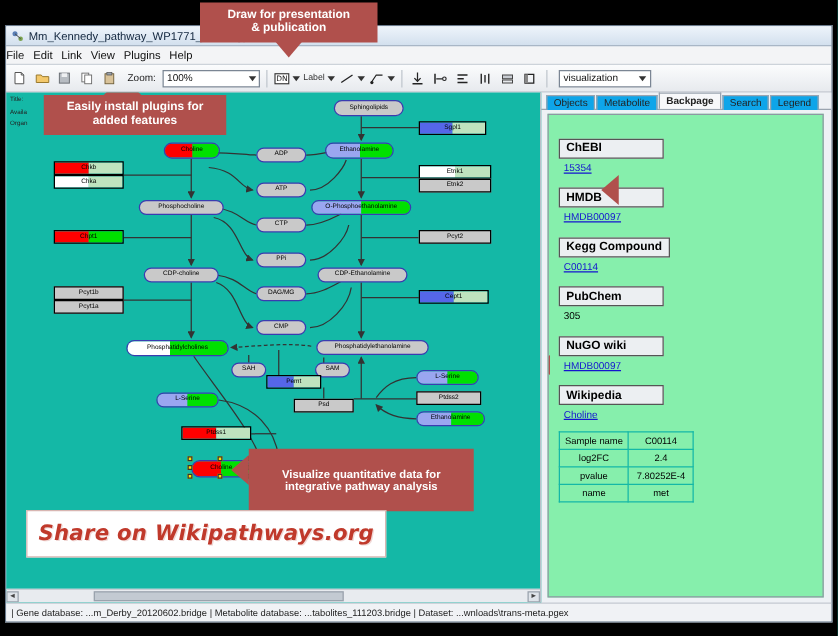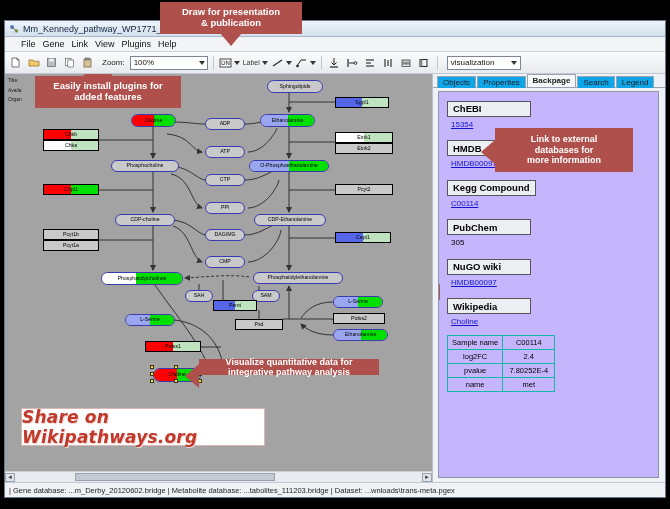--- a/index.html
+++ b/index.html
@@ -12,21 +12,21 @@
 
   
   .titlebar { height:16px; background:linear-gradient(#eef4fb,#d3e0ee);
               border-bottom:1px solid #a8b6c6; display:flex; align-items:center;
               padding:0 4px; font-size:9px; color:#10243c; position:relative; }
   .titlebar .tb-ico { width:10px; height:10px; margin-right:4px; flex:none; }
   .tb-title { white-space:nowrap; overflow:hidden; }
 
   
   .menubar { height:15px; background:#f3f4f6; border-bottom:1px solid #cdd3da;
-             display:flex; align-items:center; padding:0 16px; gap:7px;
+             display:flex; align-items:center; padding:0 0; gap:7px;
              font-size:9px; color:#111; }
   .menubar span { cursor:default; }
 
   
   .toolbar { height:22px; background:linear-gradient(#fbfcfd,#e7eaee);
              border-bottom:1px solid #c3c9d1; display:flex; align-items:center;
              padding:0 3px; gap:3px; position:relative; }
   .tbtn { width:15px; height:15px; display:flex; align-items:center; justify-content:center; }
   .sep { width:1px; height:14px; background:#c0c6cd; margin:0 2px; }
   .zoomlabel { font-size:8px; color:#222; margin-left:4px; margin-right:2px; }
@@ -40,34 +40,34 @@
   .caret { border-left:3px solid transparent; border-right:3px solid transparent;
            border-top:4px solid #333; }
   .vizbox { width:74px; height:14px; background:#fff; border:1px solid #7b8694;
             display:flex; align-items:center; font-size:8px; padding-left:3px;
             color:#111; position:relative; margin-left:4px; }
   .vizbox .arrow { position:absolute; right:3px; top:4px; border-left:3px solid transparent;
             border-right:3px solid transparent; border-top:4px solid #333; }
 
   
   .split { flex:1; display:flex; min-height:0; }
-  .canvaswrap { width:428px; background:#a3a3a3; border-right:1px solid #b9c0c8;
+  .canvaswrap { width:428px; background:#14b8a6; border-right:1px solid #b9c0c8;
                 position:relative; overflow:hidden; }
   .sidepanel { flex:1; background:#eef1f5; display:flex; flex-direction:column; min-width:0; }
 
   
   .tabs { height:14px; display:flex; align-items:flex-end; padding-left:4px;
           border-bottom:1px solid #9aa4b0; background:#eef1f5; }
   .tab { font-size:8px; padding:1px 5px 1px 5px; border:1px solid #9aa4b0;
          border-bottom:none; background:#0ea5e9; color:#222; margin-right:1px;
          position:relative; top:1px; }
   .tab.active { background:#f7f8fa; font-weight:bold; padding-bottom:2px; top:0; }
 
-  .panelbody { flex:1; background:#c4b5fd; margin:3px 6px 4px 5px; border:1px solid #8d97a3;
-               position:relative; overflow:hidden; padding:6px 8px; }
+  .panelbody { flex:1; background:#86efac; margin:3px 6px 4px 5px; border:1px solid #8d97a3;
+               position:relative; overflow:hidden; padding:16px 8px; }
   .dbhead { display:inline-block; min-width:84px; border:1px solid #555;
             background:#eceff2; font-size:9.5px; font-weight:bold; color:#000;
             padding:1.5px 5px; margin-bottom:3px; }
   .dblink { font-size:8px; color:#1414cf; text-decoration:underline; margin:0 0 9px 4px;
             display:block; }
   .dbplain { font-size:8px; color:#000; margin:0 0 9px 4px; display:block; }
   .exph { font-size:10px; font-weight:bold; color:#000; margin:2px 0 8px 0; }
   .geneid { font-size:7.5px; color:#000; margin-bottom:2px; }
   table.exp { border-collapse:collapse; }
   table.exp td { border:1px solid #14b8a6; font-size:7.5px; text-align:center;
@@ -126,21 +126,21 @@
     <svg class="tb-ico" viewBox="0 0 10 10">
       <circle cx="3" cy="3" r="2" fill="#5a7fb5"></circle>
         <circle cx="7.5" cy="7" r="1.8" fill="#7aa24e"></circle>
       <line x1="3" y1="3" x2="7.5" y2="7" stroke="#444" stroke-width="0.8"></line>
     </svg>
     <span class="tb-title">Mm_Kennedy_pathway_WP1771_45176.gpml</span>
   </div>
 
   <div class="menubar">
     <span>File</span>
-    <span>Gene</span>
+    <span>Edit</span>
     <span>Link</span>
     <span>View</span>
     <span>Plugins</span>
     <span>Help</span>
   </div>
 
   <div class="toolbar">
     <div class="tbtn">
       <svg width="11" height="11" viewBox="0 0 11 11">
           <path d="M2 1h5l2 2v7H2z" fill="#fff" stroke="#555" stroke-width=".8"></path>
@@ -468,41 +468,41 @@
             <span class="lbl">Ptdss1</span>
           </div>
         </div>
 
       <div class="callout" style="left:30px; top:2px; width:146px; height:32px; font-size:9.5px; flex-direction:column;">
         <span>Easily install plugins for</span>
         <span>added features</span>
       </div>
       <div class="ar-up" style="left:78px; top:-13px;"></div>
 
-      <div class="callout" style="left:194px; top:285px; width:180px; height:16px; font-size:9px; flex-direction:column;">
+      <div class="callout" style="left:194px; top:285px; width:180px; height:50px; font-size:9px; flex-direction:column;">
         <span>Visualize quantitative data  for</span>
         <span>integrative pathway analysis</span>
       </div>
       <div class="ar-left" style="left:180px; top:290px;"></div>
 
-      <div class="share" style="left:16px; top:334px; width:244px; height:38px;">
+      <div class="share" style="left:16px; top:334px; width:288px; height:38px;">
         <span>Share on Wikipathways.org</span>
       </div>
 
       <div class="hscroll" style="position:absolute; left:0; right:0; bottom:0;">
         <div class="sq">◄</div>
         <div class="thumb" style="width:200px; margin-left:60px;"></div>
         <div class="sq" style="margin-left:auto;">►</div>
       </div>
     </div>
 
     <div class="sidepanel">
       <div class="tabs" id="tabs">
           <div class="tab">Objects</div>
-          <div class="tab">Properties</div>
+          <div class="tab">Metabolite</div>
           <div class="tab active">Backpage</div>
           <div class="tab">Search</div>
           <div class="tab">Legend</div>
         </div>
 
       <div class="panelbody">
         <div id="dbsections"><div class="dbhead">ChEBI</div><a class="dblink">15354</a><div class="dbhead">HMDB</div><a class="dblink">HMDB00097</a><div class="dbhead">Kegg Compound</div><a class="dblink">C00114</a><div class="dbhead">PubChem</div><a class="dbplain">305</a><div class="dbhead">NuGO wiki</div><a class="dblink">HMDB00097</a><div class="dbhead">Wikipedia</div><a class="dblink">Choline</a></div>
 
         <table class="exp">
           <tbody id="exprows">
@@ -518,25 +518,20 @@
                 <td>pvalue</td>
                 <td>7.80252E-4</td>
               </tr>
               <tr>
                 <td>name</td>
                 <td>met</td>
               </tr>
             </tbody>
         </table>
 
-        <div class="callout" style="left:56px; top:36px; width:138px; height:44px; font-size:9px; flex-direction:column;">
-          <span>Link  to external</span>
-          <span>databases  for</span>
-          <span>more information</span>
-        </div>
         <div class="ar-left" style="left:42px; top:48px;"></div>
         <div class="ar-left" style="left:-9px; top:192px; border-top-width:8px; border-bottom-width:8px; border-right-width:10px;"></div>
       </div>
     </div>
   </div>
 
   <div class="statusbar">
     <span>| Gene database: ...m_Derby_20120602.bridge | Metabolite database: ...tabolites_111203.bridge | Dataset: ...wnloads\trans-meta.pgex</span>
   </div>
 </div>

